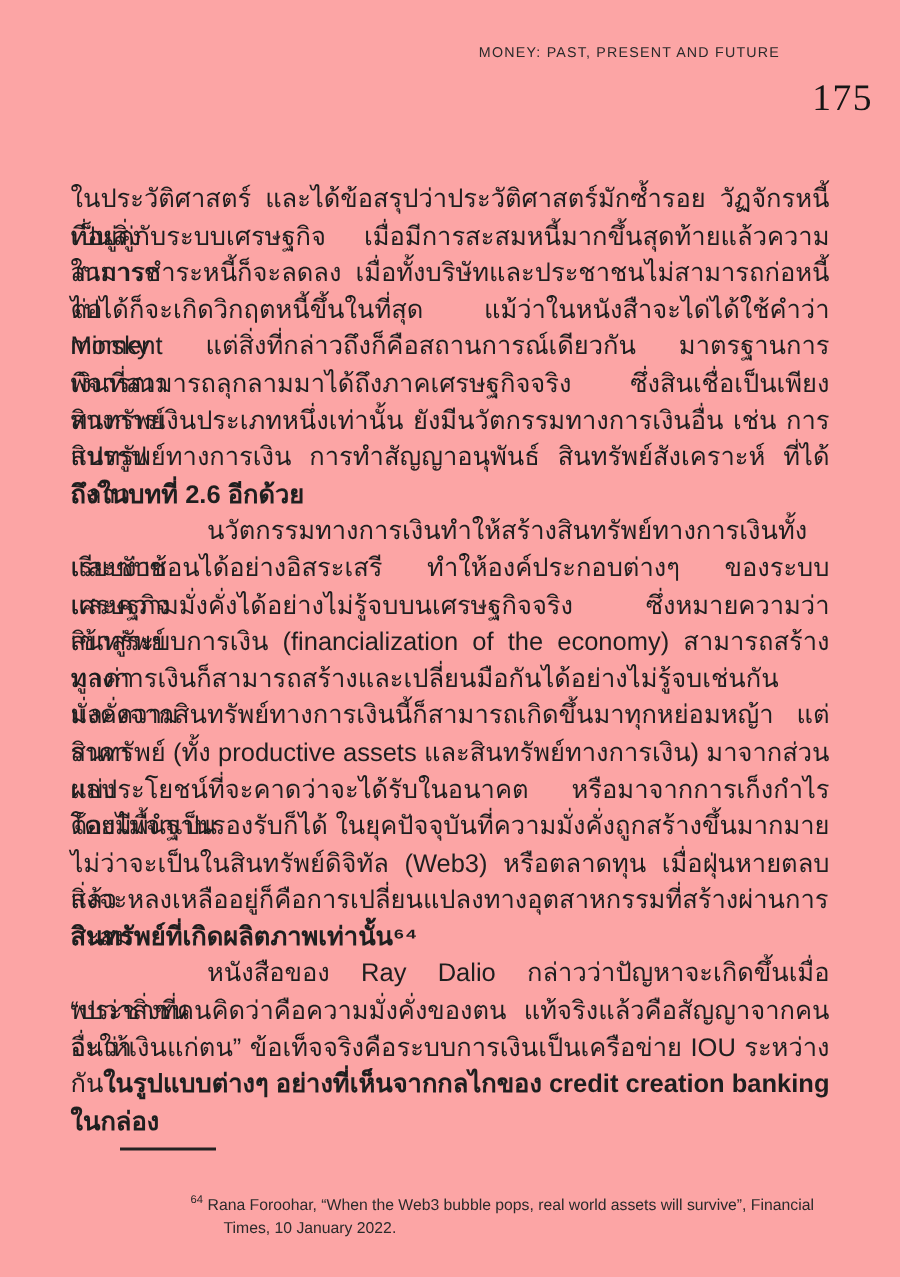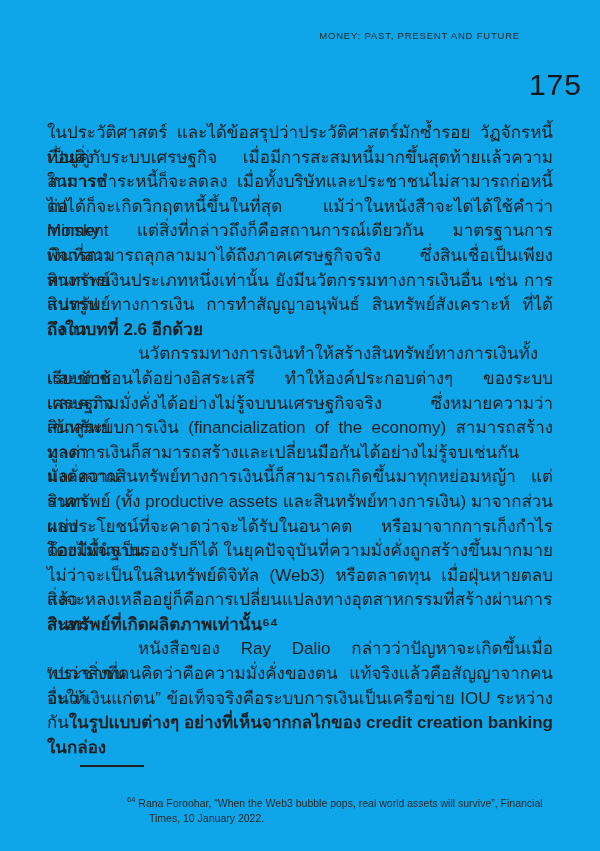--- a/index.html
+++ b/index.html
@@ -1,39 +1,39 @@
 <!DOCTYPE html>
 <html><head>
 <meta charset="utf-8">
 <style>
   html, body { margin: 0; padding: 0; background: #ffffff; }
   .page {
     position: relative;
     width: 600px;
     height: 851px;
-    background: #0ea5e9;
+    background: #fca5a5;
     font-family: "Liberation Sans", "DejaVu Sans", sans-serif;
     color: #1f1f1f;
     overflow: hidden;
   }
   .running-head {
     position: absolute;
     top: 30px;
     right: 80px;
     font-size: 9.5px;
     letter-spacing: 0.8px;
     color: #2a2a2a;
     white-space: nowrap;
   }
   .page-number {
     position: absolute;
-    top: 68px;
+    top: 52px;
     right: 18px;
-    font-family: Liberation Sans, sans-serif;
-    font-size: 30px;
+    font-family: Liberation Serif, serif;
+    font-size: 25px;
     color: #161616;
     letter-spacing: 1px;
   }
   .body-text {
     position: absolute;
     left: 47px;
     top: 121px;
     width: 506px;
     font-size: 17px;
     line-height: 24.6px;

